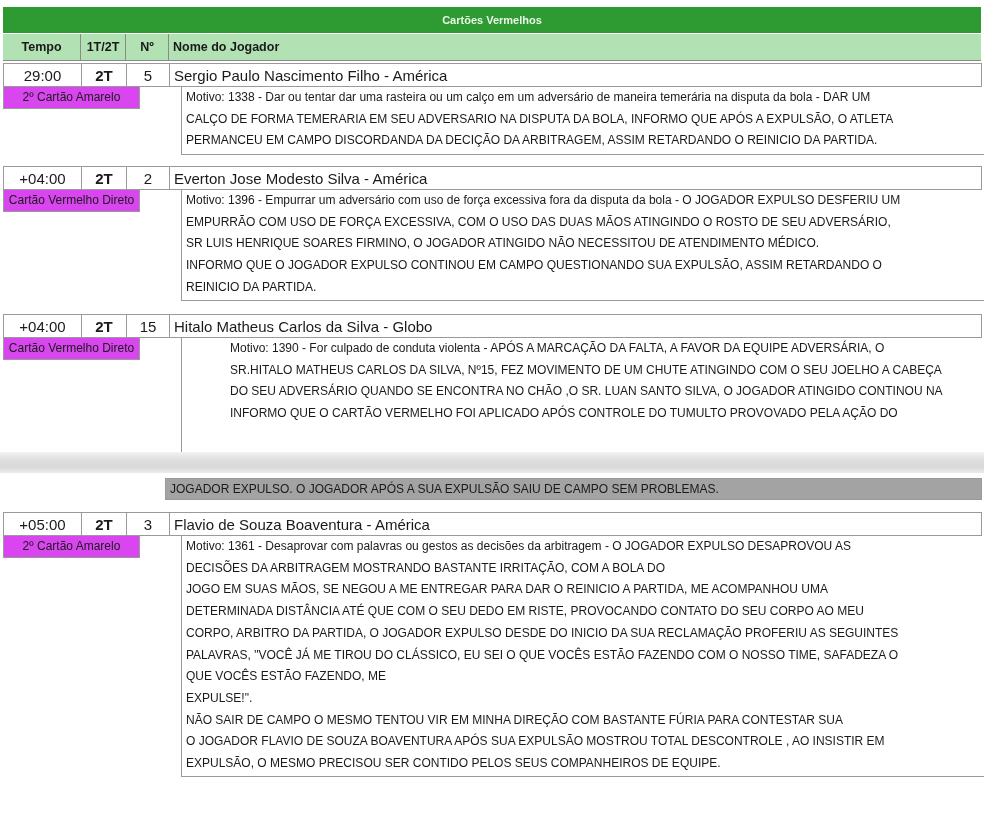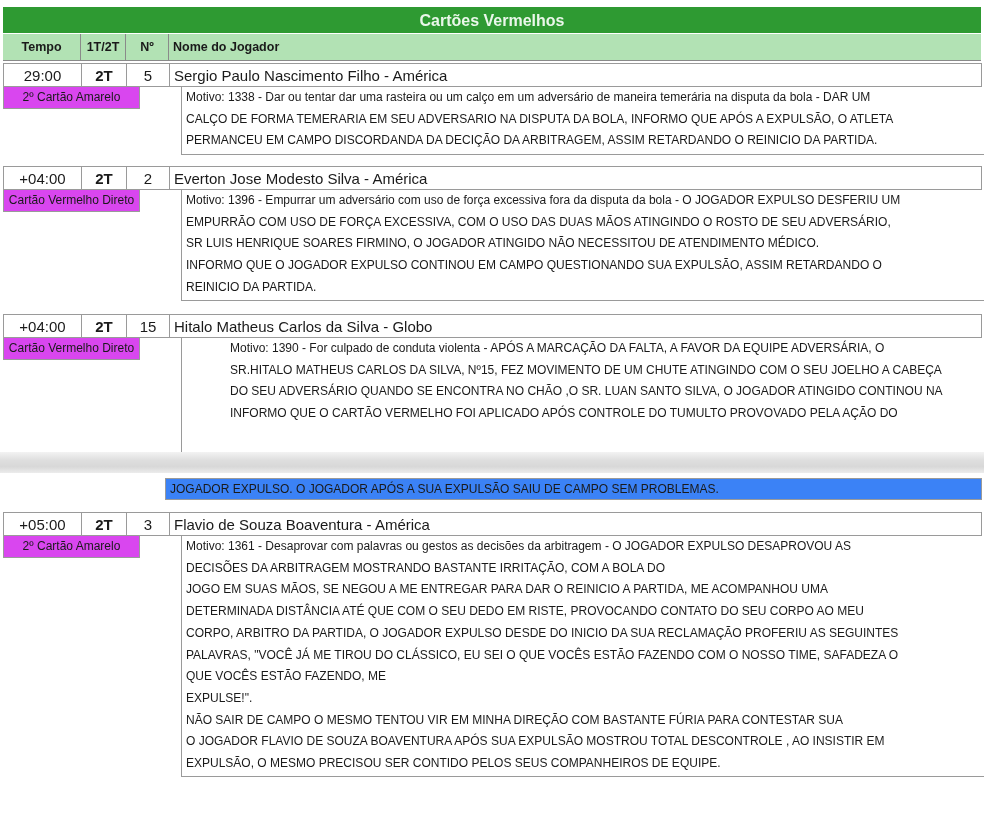--- a/index.html
+++ b/index.html
@@ -2,21 +2,21 @@
 <html><head>
 <meta charset="utf-8">
 <style>
   html, body { margin: 0; padding: 0; background: #ffffff; }
   body {
     width: 984px; height: 820px; overflow: hidden; position: relative;
     font-family: "Liberation Sans", sans-serif; color: #1a1a1a;
   }
   .title-bar {
     position: absolute; left: 3px; top: 7px; width: 978px; height: 26px;
-    background: #2e9a32; color: #eaf7ea; font-weight: bold; font-size: 16px;
+    background: #2e9a32; color: #eaf7ea; font-weight: bold; font-size: 11px;
     text-align: center; line-height: 27px;
   }
   .col-header {
     position: absolute; left: 3px; top: 34px; width: 978px; height: 26px;
     background: #b2e2b4; border-bottom: 1px solid #8a8a8a;
     font-weight: bold; font-size: 12.5px; line-height: 27px;
   }
   .col-header span { position: absolute; top: 0; height: 26px; text-align: center; border-right: 1px solid #8a8a8a; }
   .h-tempo { left: 0; width: 77px; }
   .h-tempo-half { left: 78px; width: 44px; }
@@ -46,21 +46,21 @@
   }
   .motivo div { white-space: nowrap; overflow: hidden; }
 
   .page-break {
     position: absolute; left: 0; top: 452px; width: 984px; height: 21px;
     background: linear-gradient(#f3f3f3, #dedede 40%, #d8d8d8 70%, #ececec);
   }
   .cont-box {
     position: absolute; left: 165px; top: 478px; width: 817px; height: 22px;
     box-sizing: border-box; border: 1px solid #9a9a9a; font-size: 12px;
-    line-height: 21px; padding: 0 4px; background: #3b82f6;
+    line-height: 21px; padding: 0 4px; background: #a3a3a3;
   }
 </style>
 </head>
 <body>
 
 <div class="title-bar">Cartões Vermelhos</div>
 
 <div class="col-header">
   <span class="h-tempo">Tempo</span>
   <span class="h-tempo-half">1T/2T</span>

